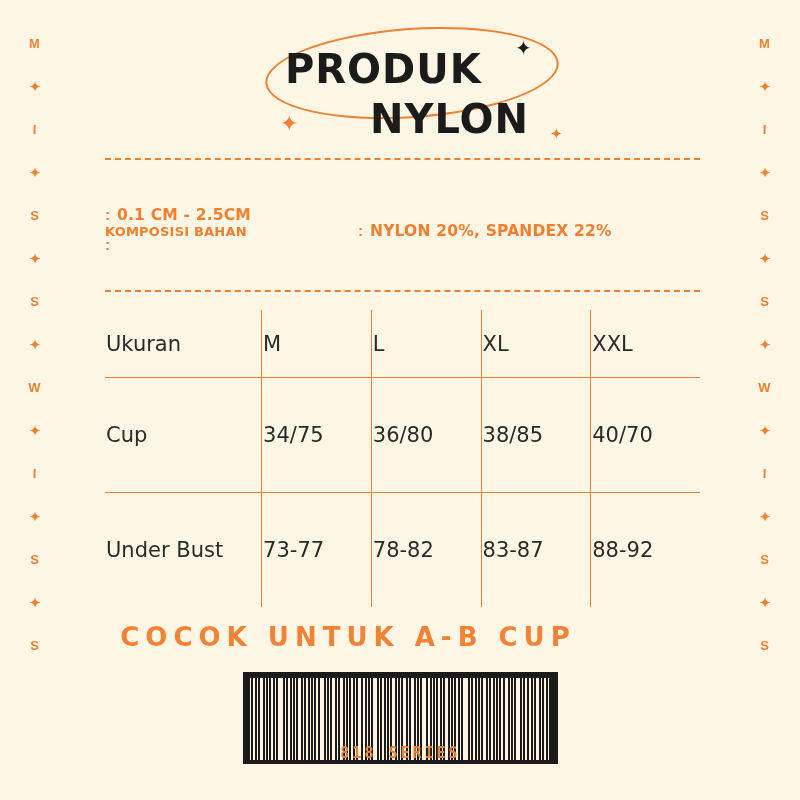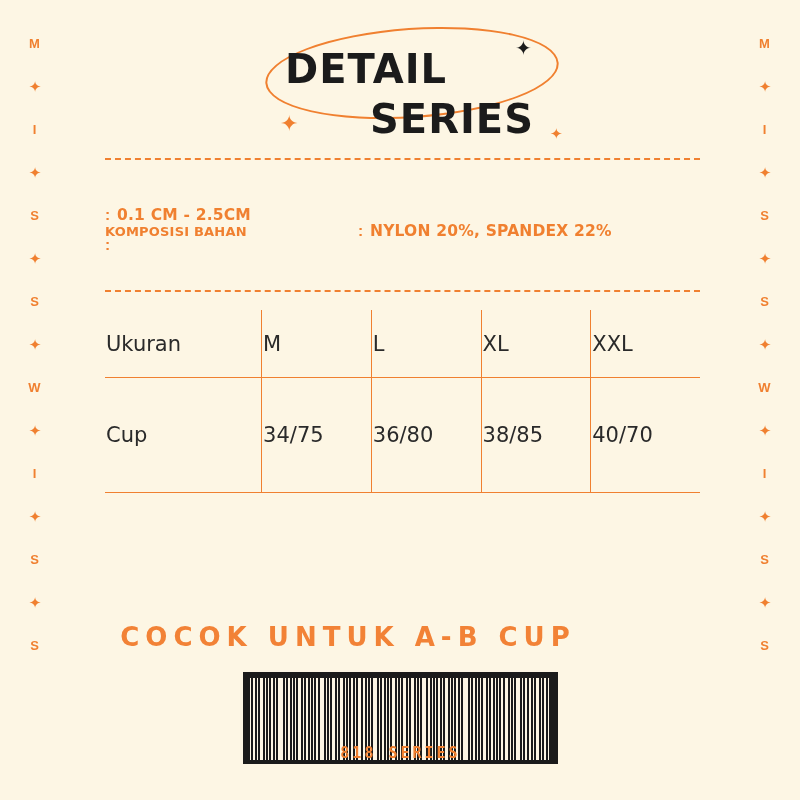--- a/index.html
+++ b/index.html
@@ -251,22 +251,22 @@
     <div class="rail-star">✦</div>
     <div class="rail-item">I</div>
     <div class="rail-star">✦</div>
     <div class="rail-item">S</div>
     <div class="rail-star">✦</div>
     <div class="rail-item">S</div>
   </div>
 
   <div class="title-wrap">
     <div class="ellipse"></div>
-    <div class="title-1">DETAIL</div>
-    <div class="title-2">SERIES</div>
+    <div class="title-1">PRODUK</div>
+    <div class="title-2">NYLON</div>
     <div class="sparkle sp1">✦</div>
     <div class="sparkle sp2">✦</div>
     <div class="sparkle sp3">✦</div>
   </div>
 
   <div class="dashed dashed-1"></div>
   <div class="dashed dashed-2"></div>
 
   <div class="specs">
     <div class="spec-row">
@@ -292,20 +292,27 @@
       <td class="c3 vline hline">XL</td>
       <td class="c4 hline">XXL</td>
     </tr>
     <tr class="body">
       <td class="c0 vline hline">Cup</td>
       <td class="c1 vline hline">34/75</td>
       <td class="c2 vline hline">36/80</td>
       <td class="c3 vline hline">38/85</td>
       <td class="c4 hline">40/70</td>
     </tr>
+    <tr class="body">
+      <td class="c0 vline">Under Bust</td>
+      <td class="c1 vline">73-77</td>
+      <td class="c2 vline">78-82</td>
+      <td class="c3 vline">83-87</td>
+      <td class="c4">88-92</td>
+    </tr>
   </tbody>
     </table>
 
   <div class="footer-text">COCOK UNTUK A-B CUP</div>
 
   <div class="barcode" id="barcode">
       <div class="bar" style="width: 1.6px;"></div>
       <div class="bar" style="width: 3.2px;"></div>
       <div class="bar" style="width: 1.6px;"></div>
       <div class="bar" style="width: 4.8px;"></div>

